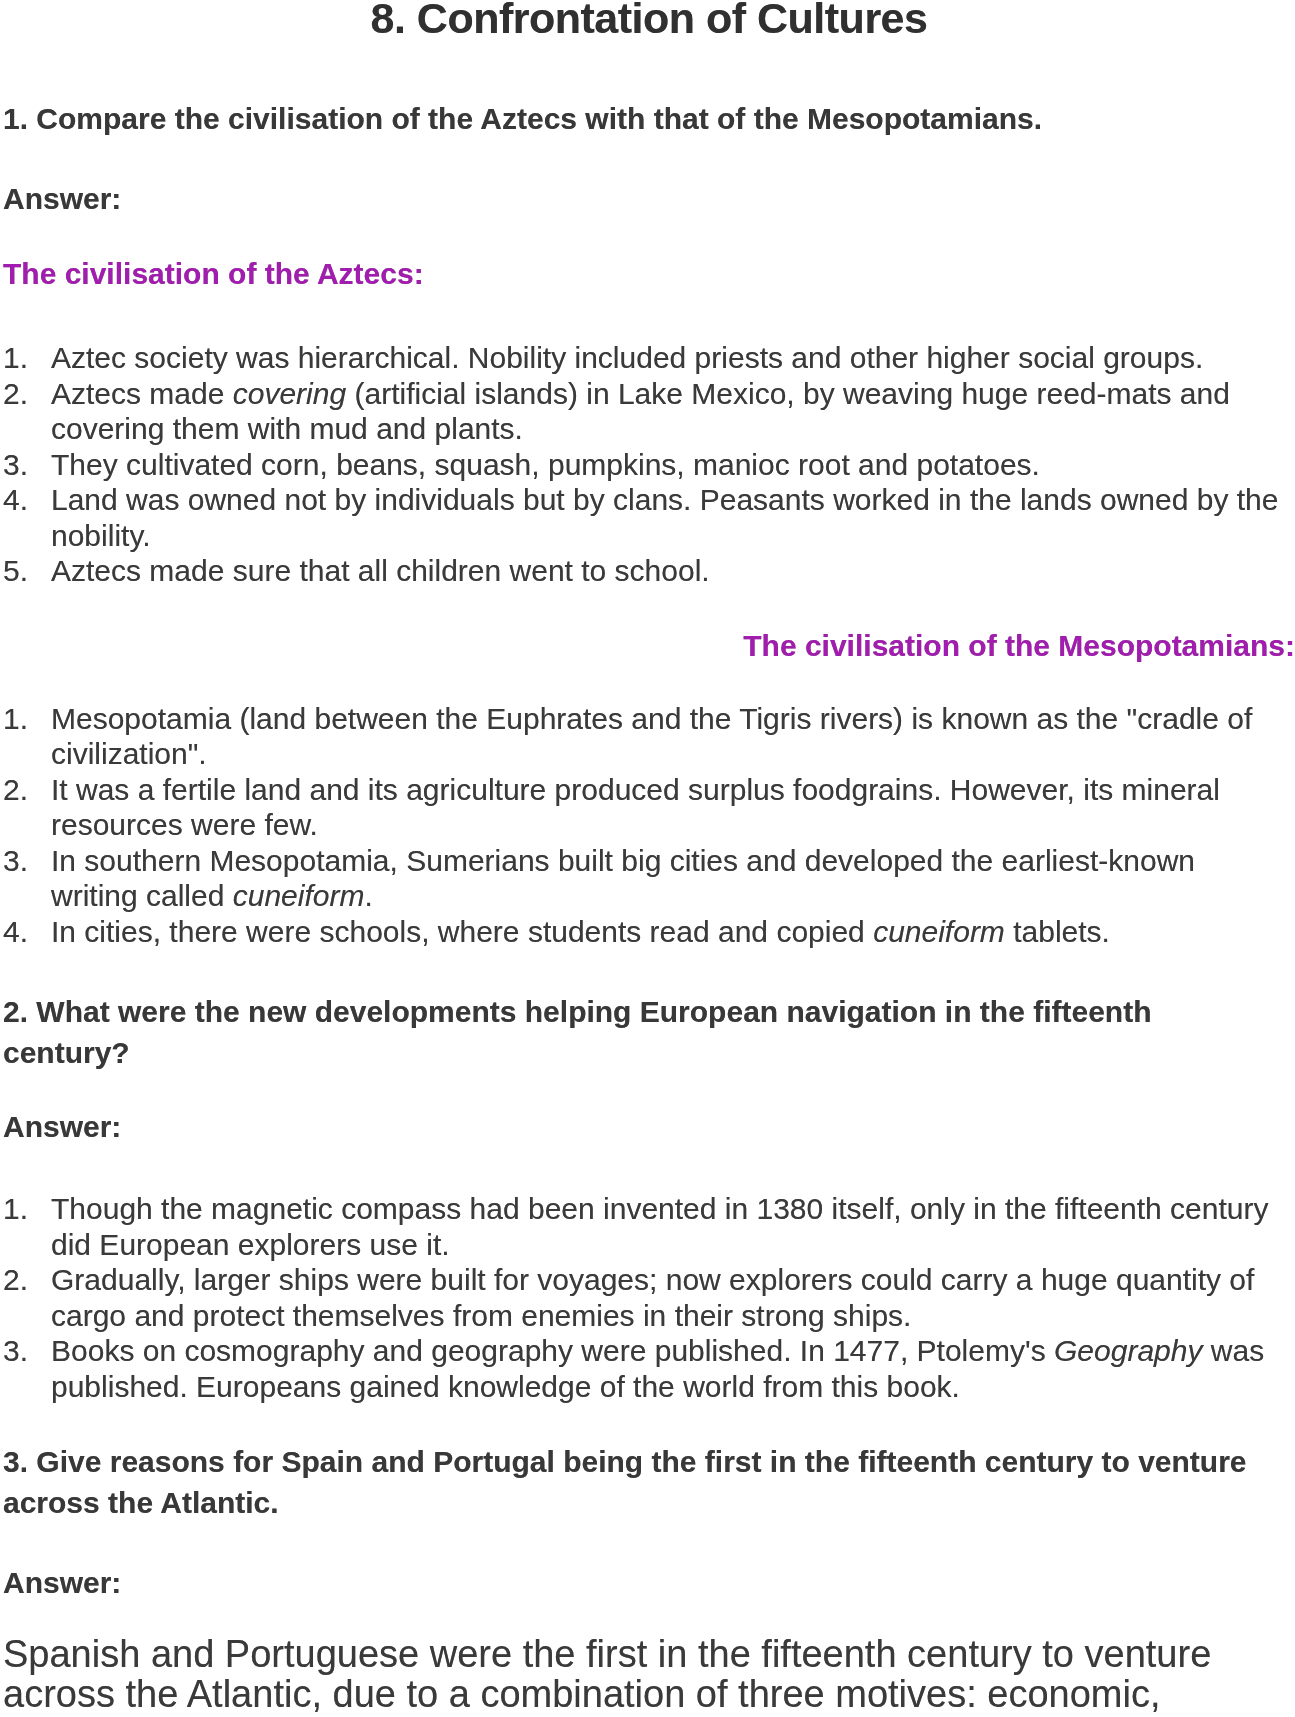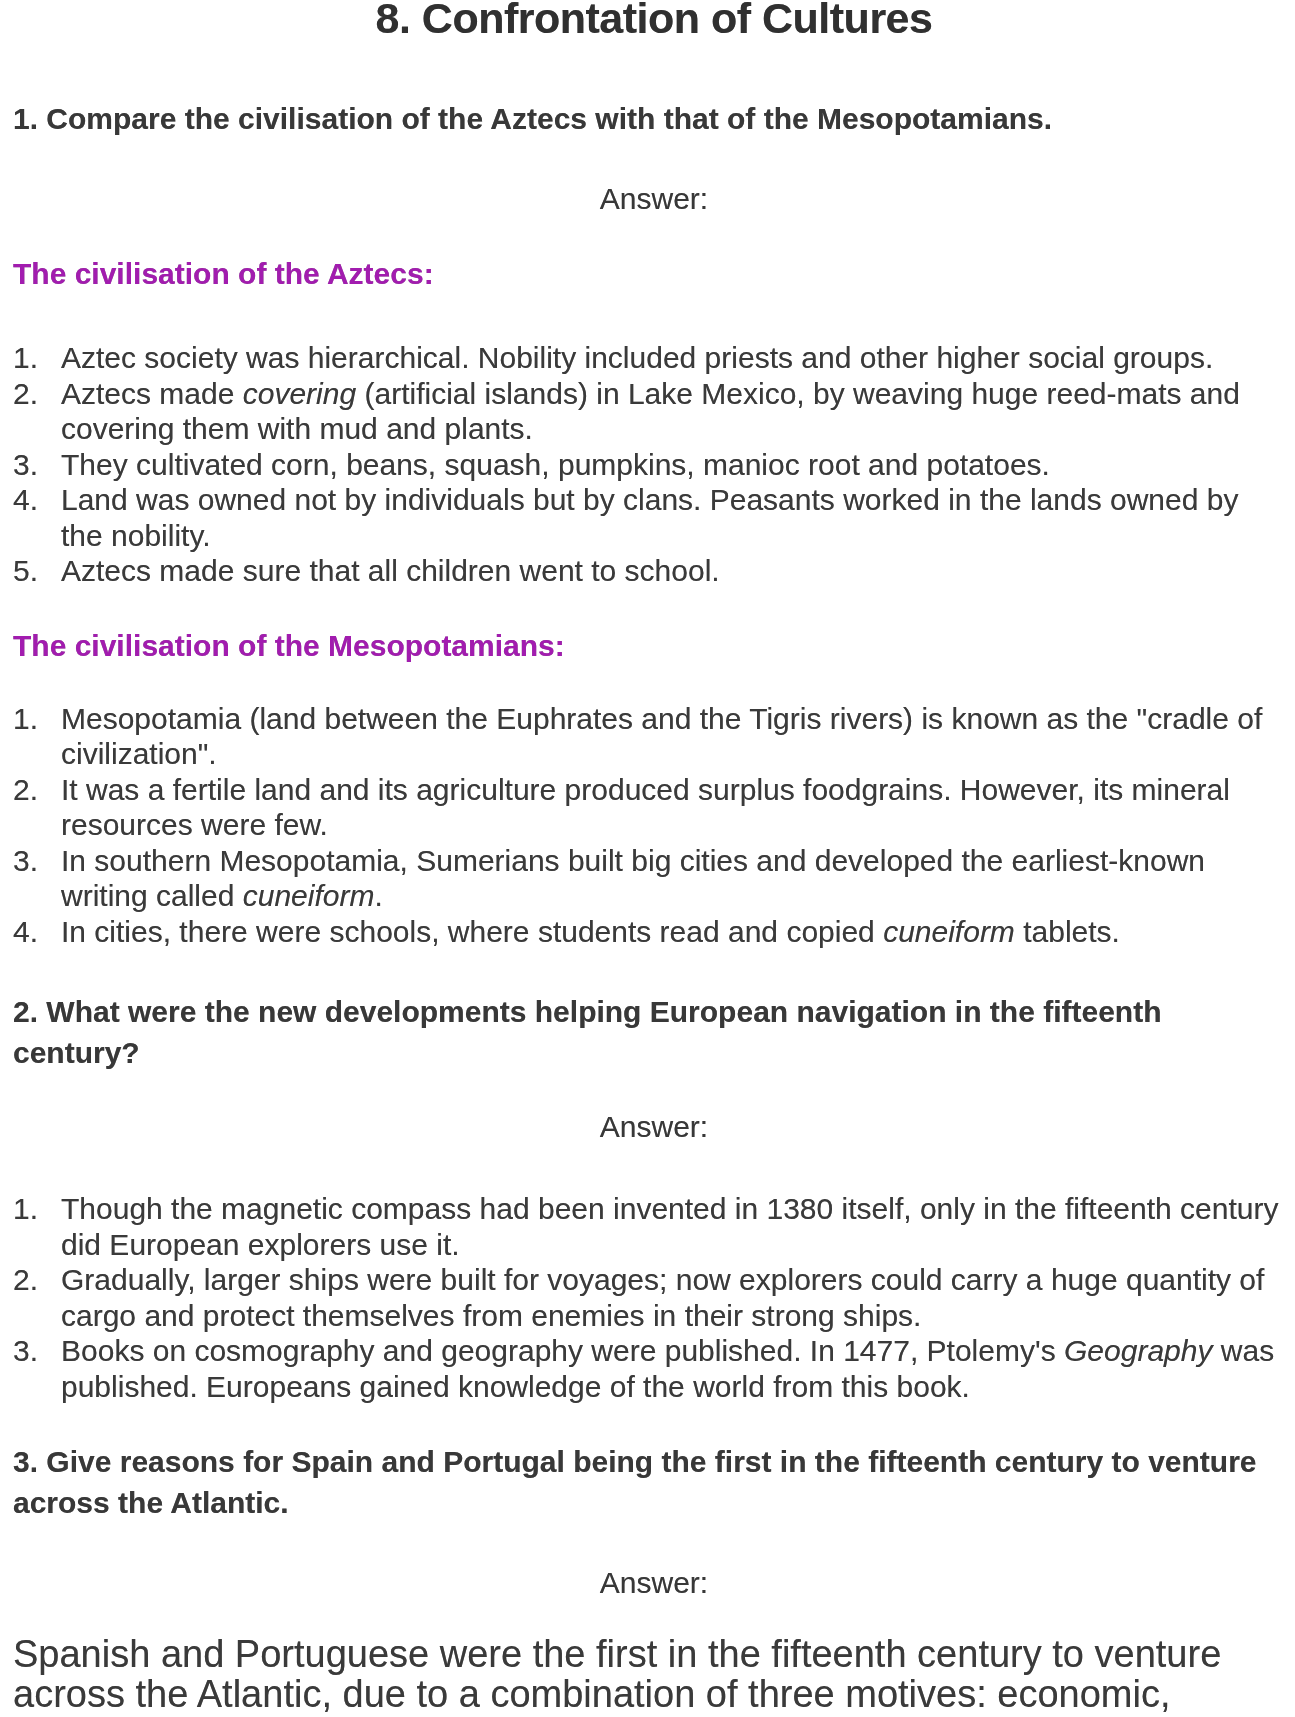--- a/index.html
+++ b/index.html
@@ -8,21 +8,21 @@
     height: 1717px;
     background: #ffffff;
     overflow: hidden;
     font-family: "Liberation Sans", "DejaVu Sans", sans-serif;
     color: #3a3a3a;
   }
   main.doc {
     display: flow-root;
     width: 1295px;
     height: 1717px;
-    padding-left: 13px;
+    padding-left: 3px;
     box-sizing: border-box;
     text-shadow: 0 0 0.6px rgba(58,58,58,0.55); 
   }
   .doc-title {
     margin: -5px 0 0 0;
     font-size: 43px;
     line-height: 46px;
     font-weight: bold;
     text-align: center;
     color: #303030;
@@ -34,23 +34,22 @@
     font-size: 30px;
     line-height: 41px;
     font-weight: bold;
     color: #383838;
   }
   .question.single { line-height: 38px; }
   .answer-label {
     margin: 42px 0 0 0;
     font-size: 30px;
     line-height: 38px;
-    font-weight: normal;
+    font-weight: bold;
     color: #383838;
-    text-align: center;
   }
   .subheading {
     margin: 37px 0 0 0;
     font-size: 30px;
     line-height: 38px;
     font-weight: bold;
     color: #a21caf;
   }
   ol.qa-list {
     list-style: none;
@@ -71,21 +70,21 @@
     left: 0;
     top: 0;
   }
   .paragraph {
     margin: 32px 0 12px 0;
     font-size: 38px;
     line-height: 40px;
   }
   
   #list-aztec      { margin-top: 47px; }
-  #sub-meso        { margin-top: 38px; }
+  #sub-meso        { margin-top: 38px; text-align: right; }
   #list-meso       { margin-top: 36px; }
   #q2-heading      { margin-top: 42px; }
   #answer-label-2  { margin-top: 35px; }
   #list-navigation { margin-top: 45px; }
   #q3-heading      { margin-top: 37px; }
   #answer-label-3  { margin-top: 41px; }
   i { font-style: italic; }
 </style>
 </head>
 <body>

